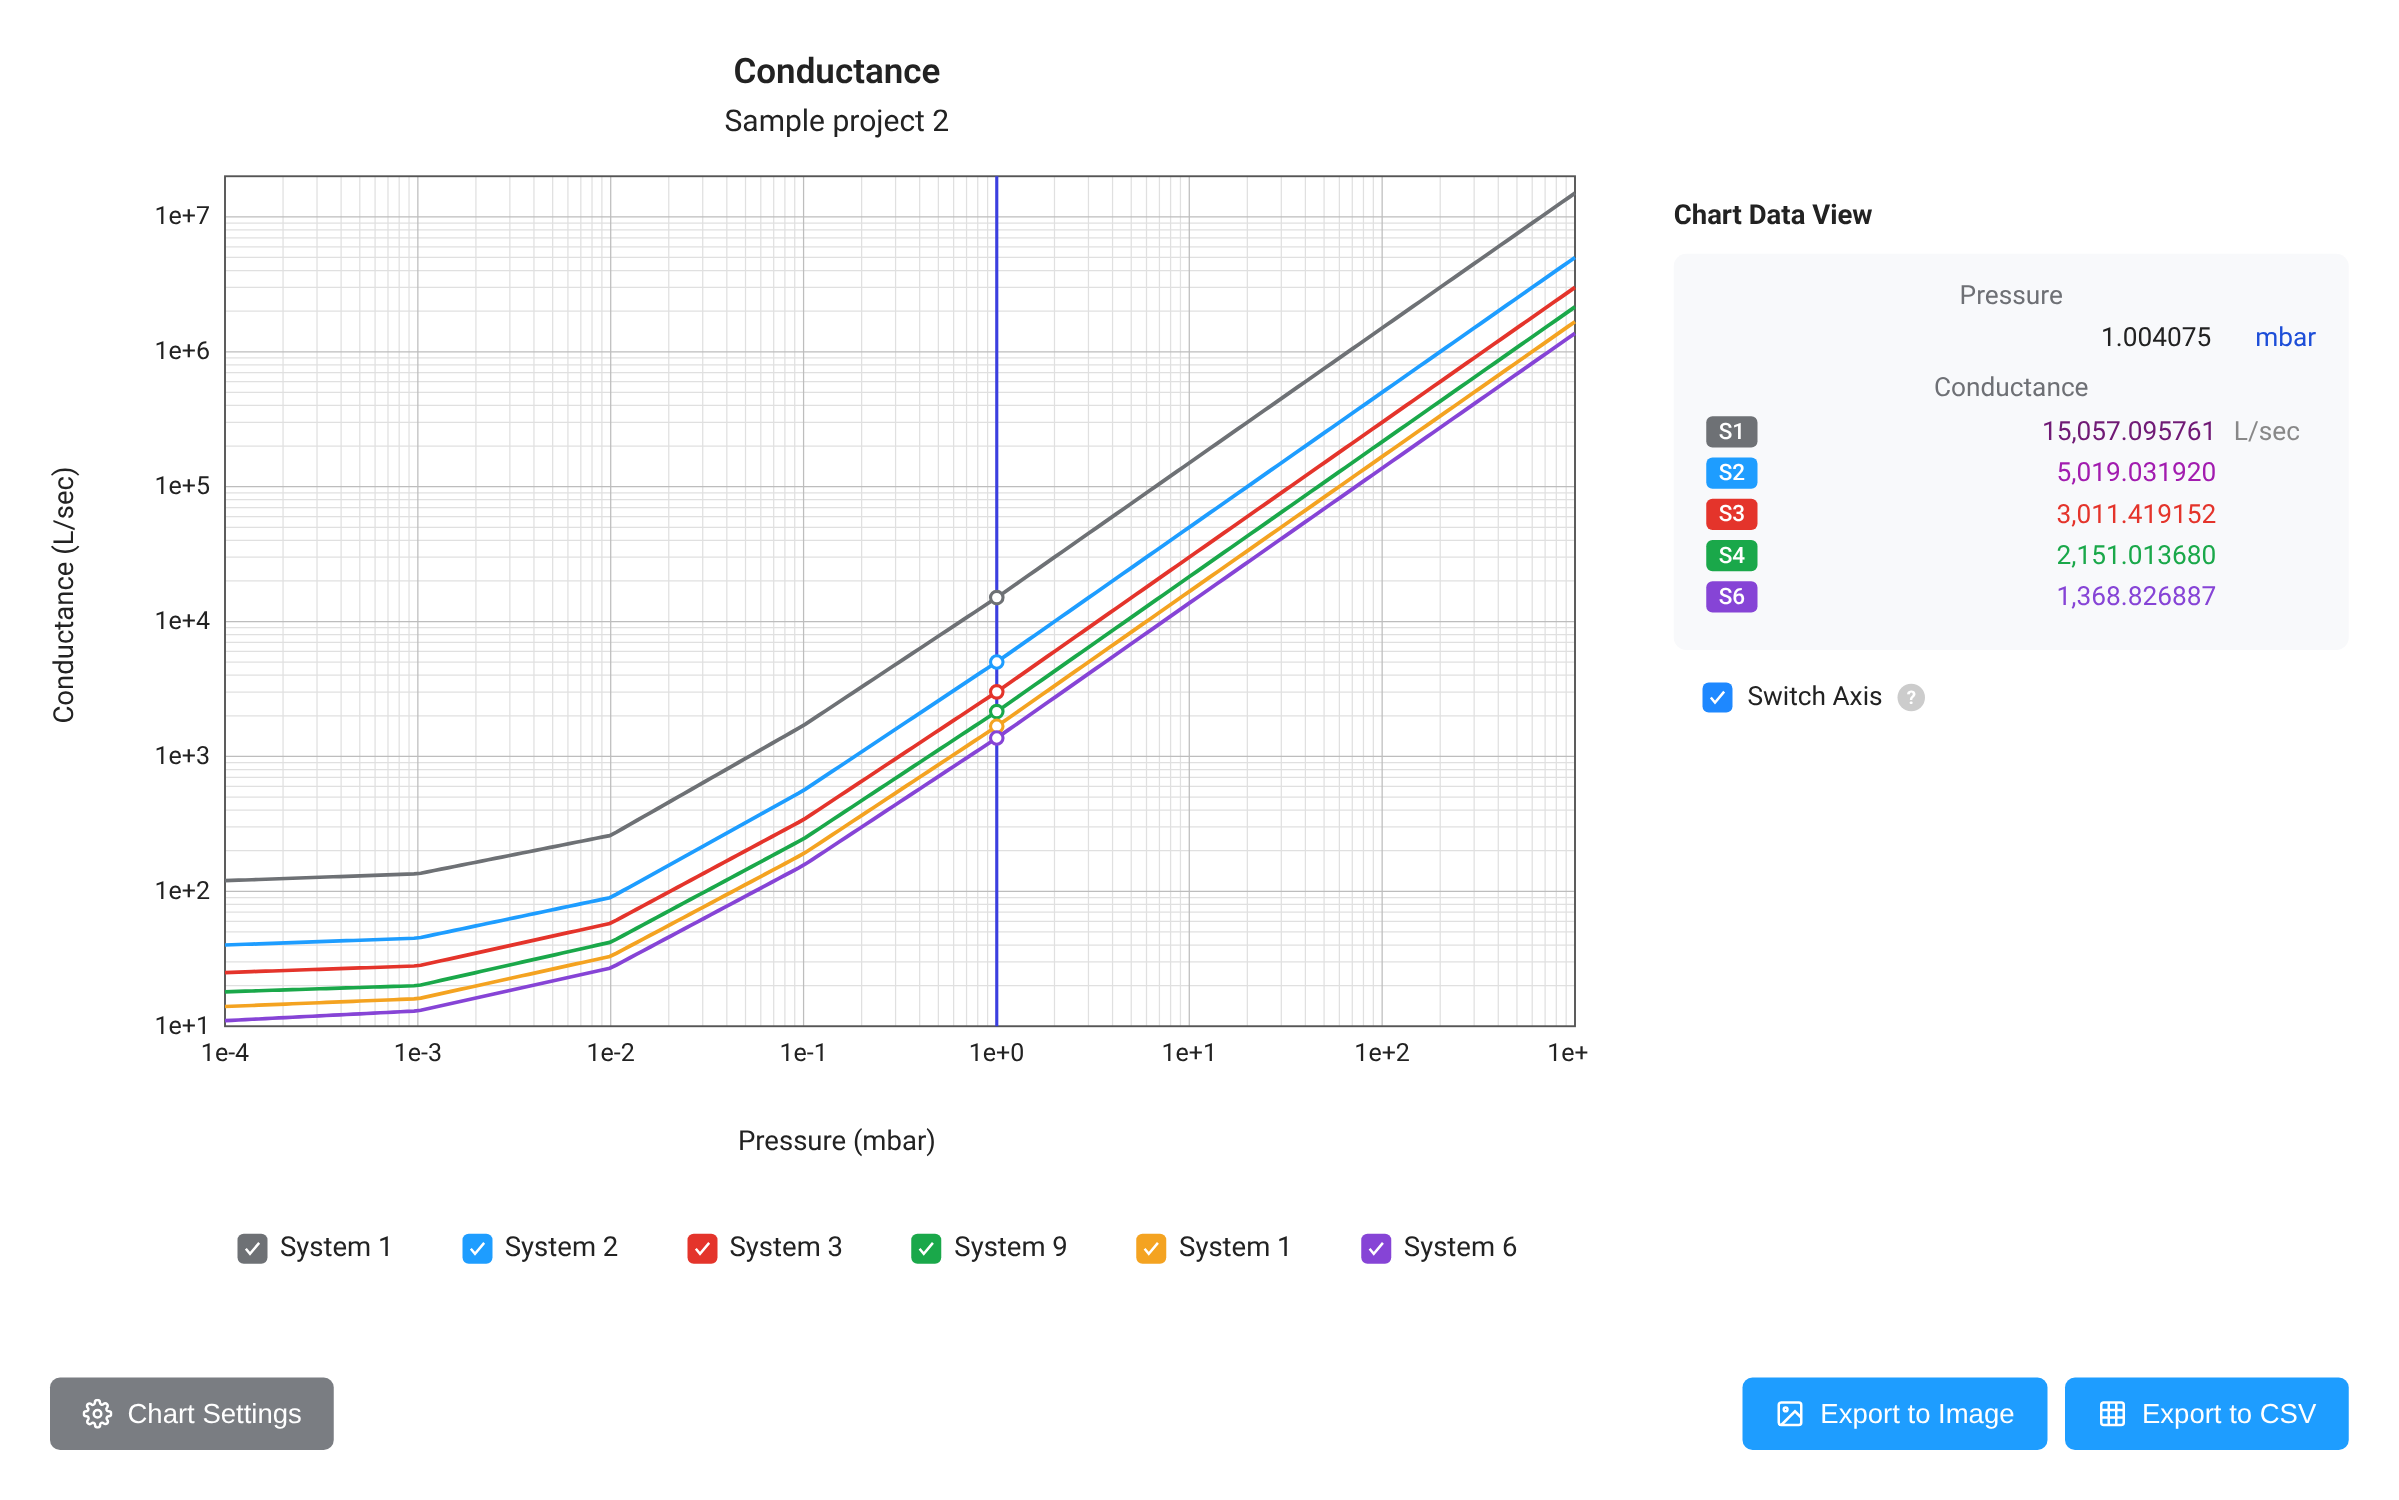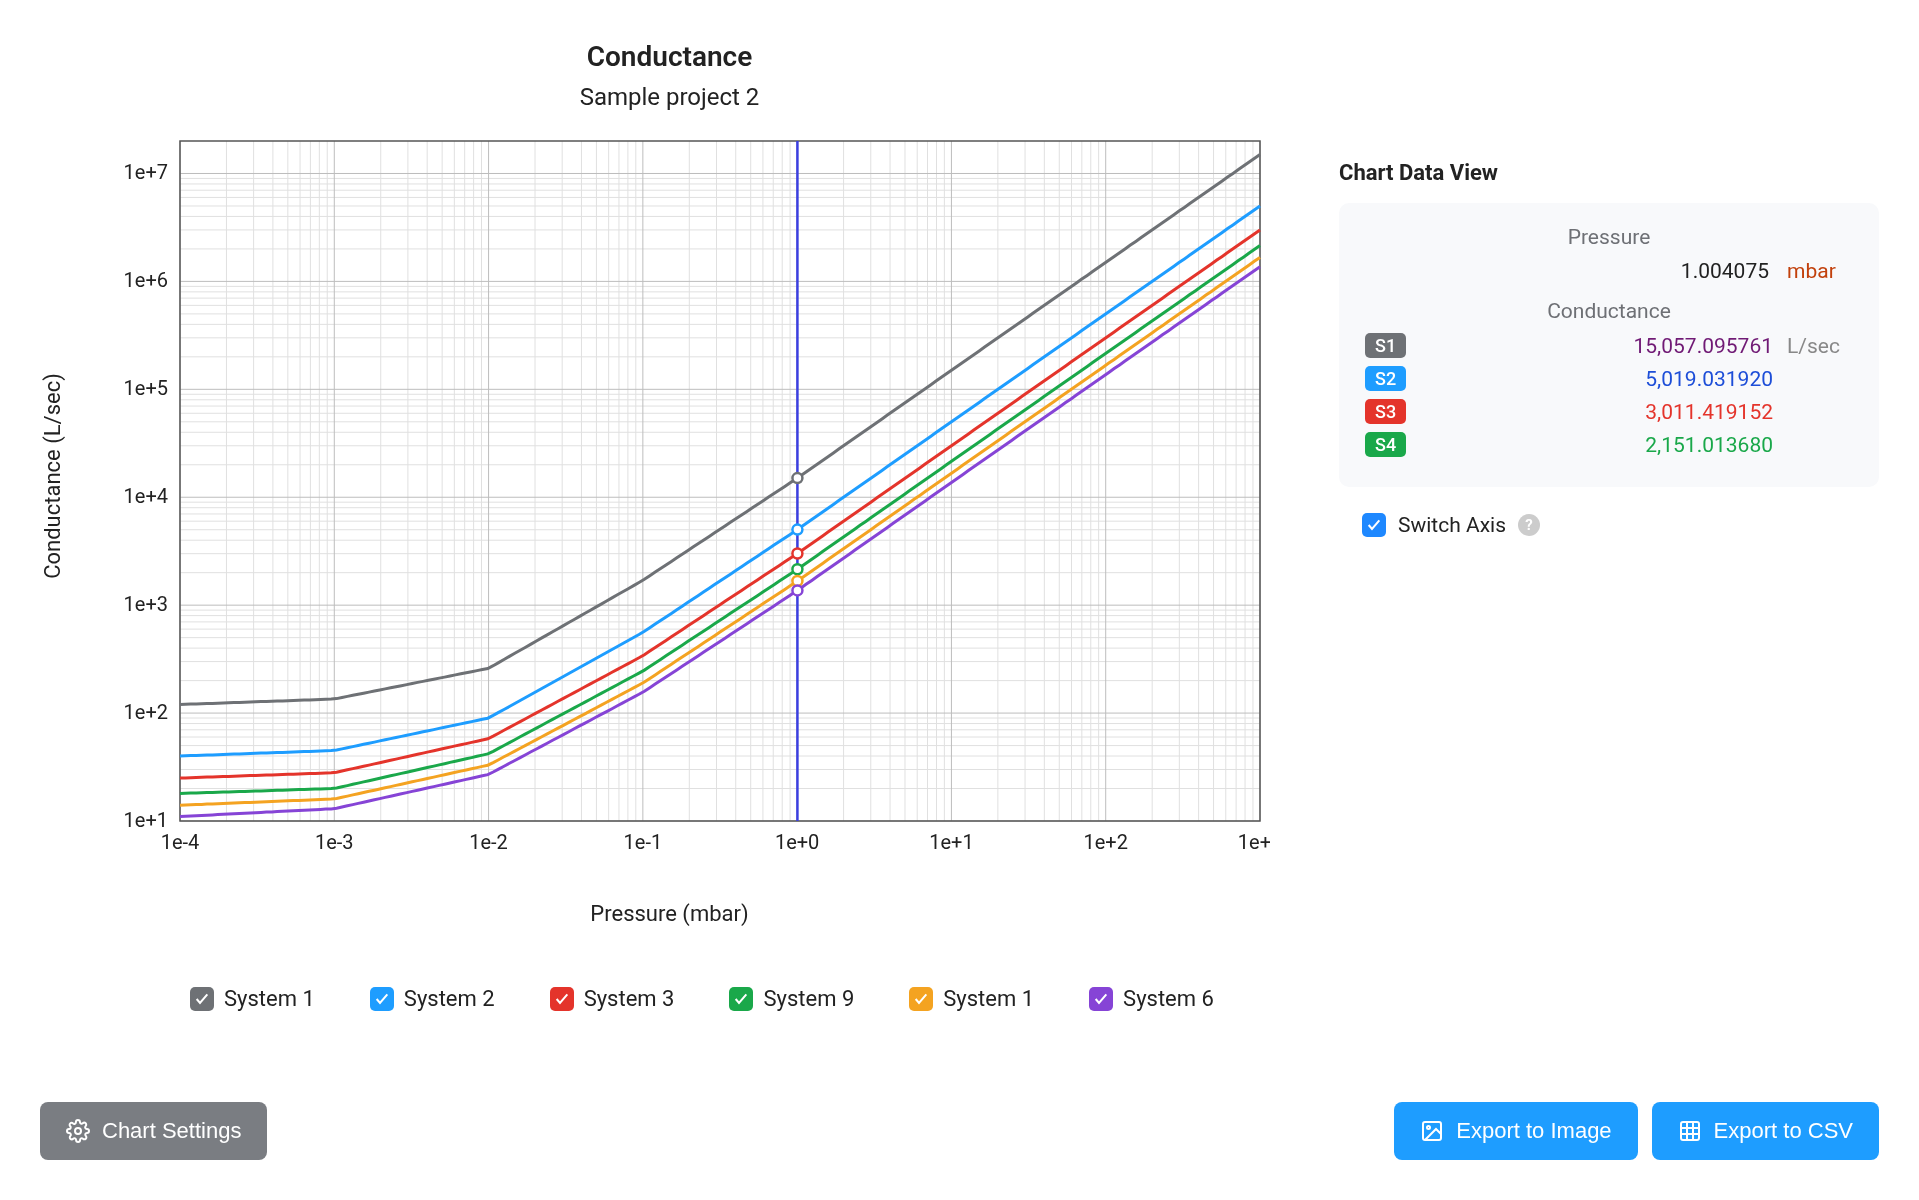--- a/index.html
+++ b/index.html
@@ -35,21 +35,21 @@
   .legend-item { display:flex; align-items:center; gap:10px; }
   .swatch { width:24px; height:24px; border-radius:5px; display:inline-flex; align-items:center; justify-content:center; }
   .swatch svg { width:16px; height:16px; stroke:#fff; stroke-width:3; fill:none; }
 
   
   .dv-title { font-size:22px; font-weight:700; margin-bottom:18px; margin-top:120px; }
   .dv-box { background:#f8f9fb; border-radius:10px; padding:22px 26px; }
   .dv-label { color:#6e7075; font-size:21px; margin-bottom:10px;text-align:center; }
   .dv-row { display:flex; align-items:center; justify-content:flex-end; gap:18px; margin-bottom:6px; }
   .dv-val { font-size:21px; text-align:right; min-width:200px; }
-  .dv-unit { color:#c2410c; font-size:21px; width:66px; }
+  .dv-unit { color:#1d4ed8; font-size:21px; width:66px;text-align:right; }
   .dv-sec { margin-top:16px; }
   .dv-srow { display:flex; align-items:center; margin-bottom:8px; }
   .dv-sbadge { color:#fff; font-size:18px; font-weight:500; padding:2px 10px; border-radius:5px; display:inline-block; min-width:40px; text-align:center; }
   .dv-sval { flex:1; text-align:right; font-size:21px; padding-right:14px; }
   .dv-sunit { color:#888; font-size:21px; width:66px; }
 
   .switch-row { display:flex; align-items:center; gap:12px; margin-top:26px; font-size:21px;padding-left:23px; }
   .chk { width:24px; height:24px; background:#1e88ff; border-radius:5px; display:inline-flex; align-items:center; justify-content:center; }
   .chk svg { width:16px; height:16px; stroke:#fff; stroke-width:3; fill:none; }
   .help { width:22px; height:22px; border-radius:50%; background:#ccc; color:#fff; font-size:15px; font-weight:700; display:inline-flex; align-items:center; justify-content:center; }
@@ -294,31 +294,36 @@
       <div class="dv-sec">
         <div class="dv-label">Conductance</div>
         <div id="dv-series">
             <div class="dv-srow">
               <span class="dv-sbadge" style="background:#6e7175">S1</span>
                  <span class="dv-sval" style="color:#701a75">15,057.095761</span>
                  <span class="dv-sunit">L/sec</span>
             </div>
             <div class="dv-srow">
               <span class="dv-sbadge" style="background:#1e9dff">S2</span>
-                 <span class="dv-sval" style="color:#1d4ed8">5,019.031920</span>
+                 <span class="dv-sval" style="color:#a21caf">5,019.031920</span>
                  <span class="dv-sunit"></span>
             </div>
             <div class="dv-srow">
               <span class="dv-sbadge" style="background:#e4342b">S3</span>
                  <span class="dv-sval" style="color:#e4342b">3,011.419152</span>
                  <span class="dv-sunit"></span>
             </div>
             <div class="dv-srow">
               <span class="dv-sbadge" style="background:#1aa84a">S4</span>
                  <span class="dv-sval" style="color:#1aa84a">2,151.013680</span>
+                 <span class="dv-sunit"></span>
+            </div>
+            <div class="dv-srow">
+              <span class="dv-sbadge" style="background:#8644d6">S6</span>
+                 <span class="dv-sval" style="color:#8644d6">1,368.826887</span>
                  <span class="dv-sunit"></span>
             </div>
           </div>
       </div>
     </div>
 
     <div class="switch-row">
       <span class="chk">
         <svg viewBox="0 0 24 24">
             <polyline points="4 12 9 18 20 5"></polyline>

